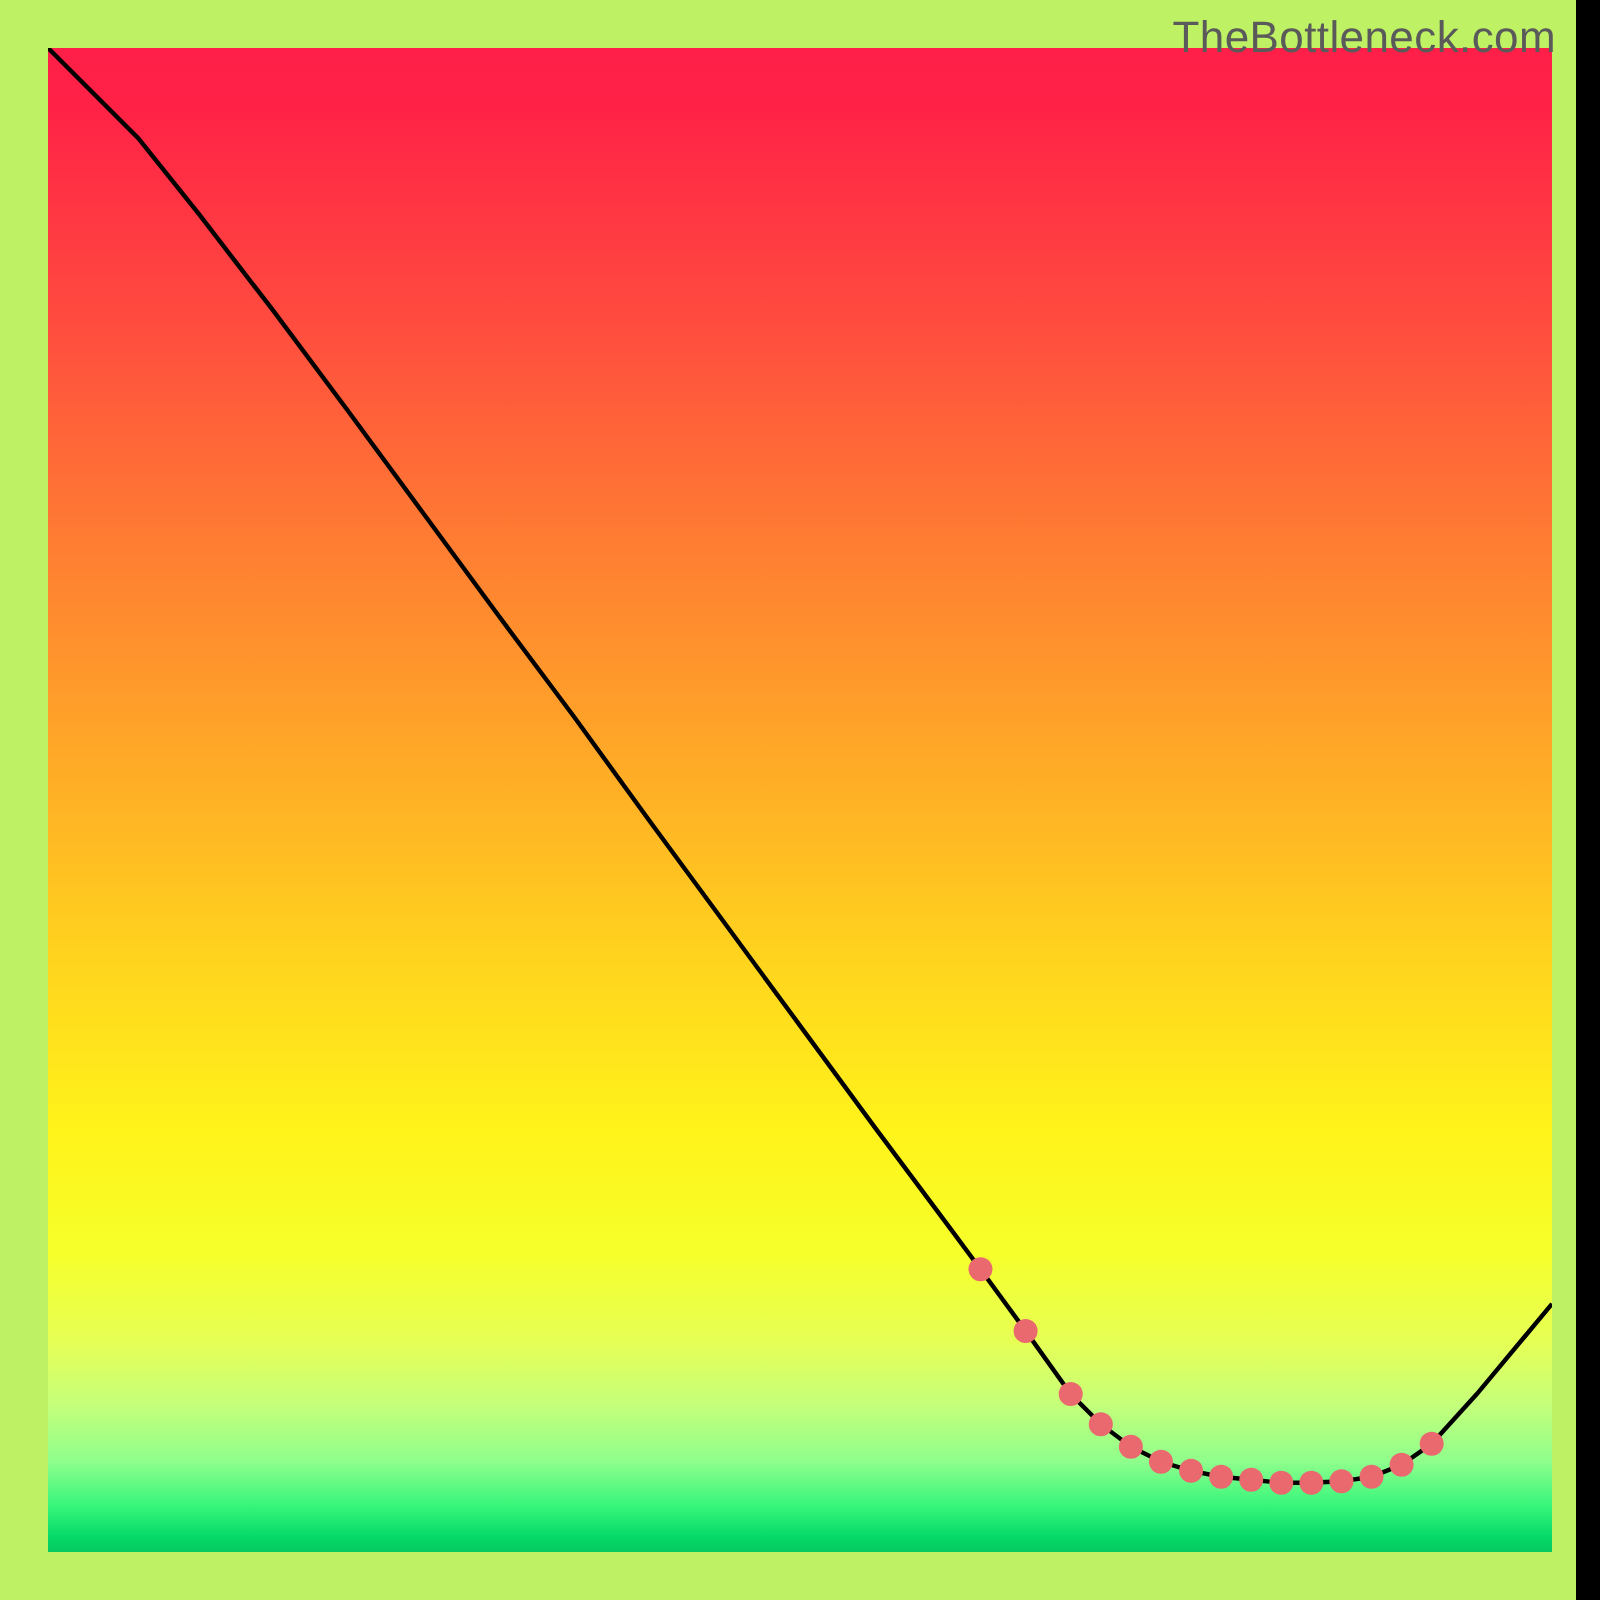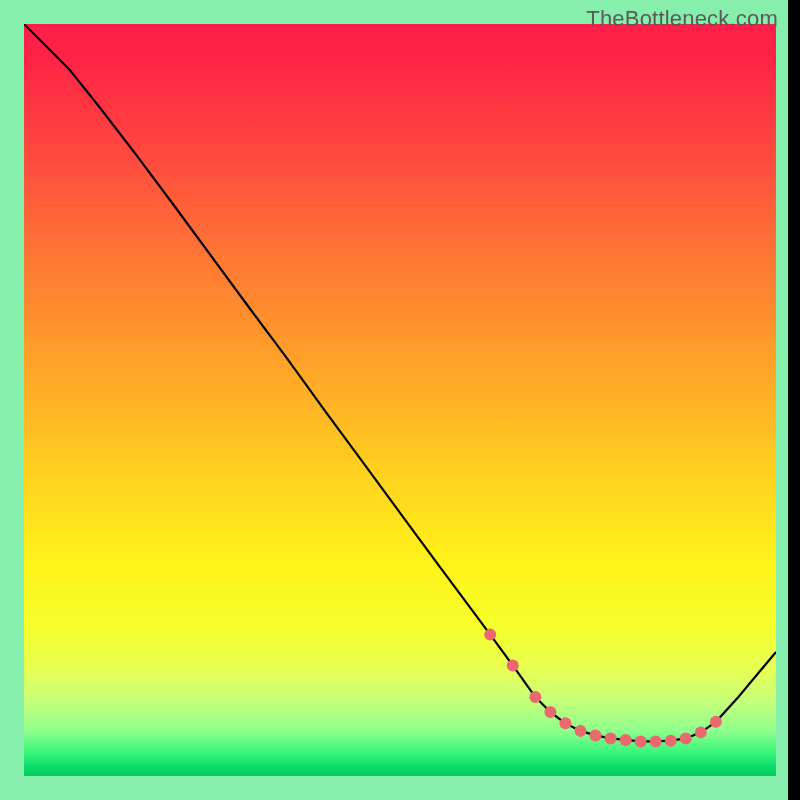--- a/index.html
+++ b/index.html
@@ -8,21 +8,21 @@
     width: 800px;
     height: 800px;
     background: #000;
     overflow: hidden;
     font-family: Arial, Helvetica, sans-serif;
   }
   .frame {
     position: relative;
     width: 788px;
     height: 800px;
-    background: #86efac;
+    background: #bef264;
   }
   .watermark {
     position: absolute;
     top: 6px;
     right: 10px;
     color: #5a5a5a;
     font-size: 22px;
     font-weight: 500;
     letter-spacing: 0.2px;
     z-index: 50;

